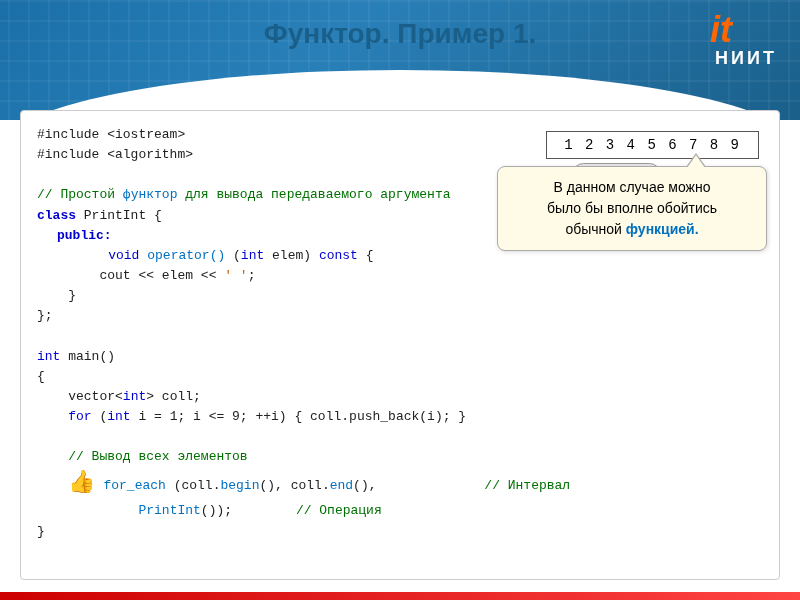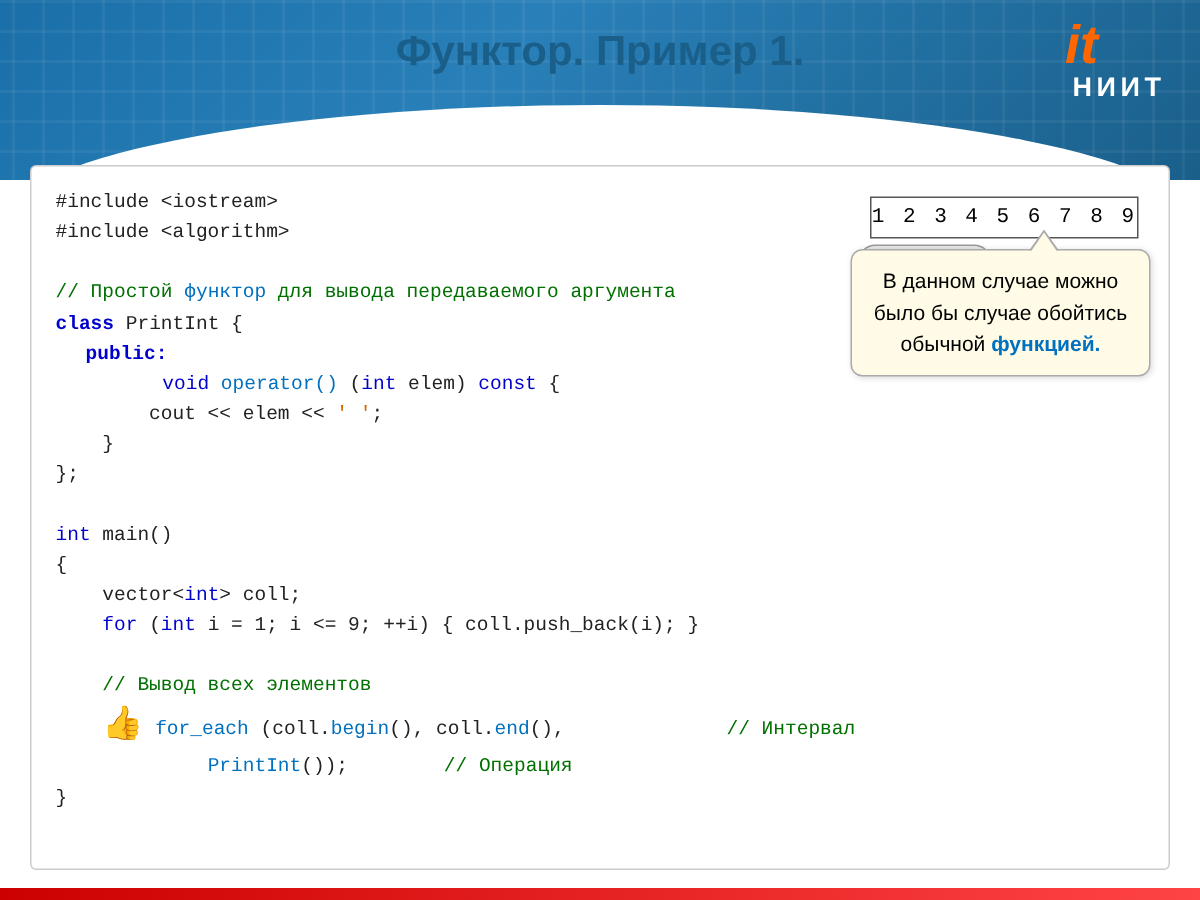--- a/index.html
+++ b/index.html
@@ -121,33 +121,33 @@
     .fn { color: #0070c0; }
     .comment { color: #007000; }
     .orange { color: #cc6600; }
 
     
     .result-box {
       position: absolute;
       top: 20px;
       right: 20px;
       border: 1px solid #555;
-      padding: 5px 0;
+      padding: 5px 17px;
       font-family: 'Courier New', monospace;
       font-size: 14px;
       background: white;
       letter-spacing: 2px;
     }
 
     
     .callout {
       position: absolute;
       top: 55px;
       right: 12px;
-      width: 200px;
+      width: 270px;
       background: #fffbe6;
       border: 1px solid #aaa;
       border-radius: 8px;
       padding: 10px 14px;
       font-size: 14px;
       font-family: Arial, sans-serif;
       line-height: 1.5;
       text-align: center;
       box-shadow: 1px 1px 4px rgba(0,0,0,0.15);
     }
@@ -227,21 +227,21 @@
   <div class="bottom-line"></div>
 
   <div class="content-area">
 
     <div class="result-box">1  2  3  4  5  6  7  8  9</div>
 
     <div class="result-label">Результат</div>
 
     <div class="callout">
       <span>В данном случае можно</span><br>
-      <span>было бы случае обойтись</span><br>
+      <span>было бы вполне обойтись</span><br>
       <span>обычной </span><span class="fn2">функцией.</span>
     </div>
 
     <div class="code-block">
       <div>#include &lt;iostream&gt;</div>
       <div>#include &lt;algorithm&gt;</div>
       <div>&nbsp;</div>
 
       <div>
         <span class="comment">// Простой </span><span class="fn">функтор</span><span class="comment"> для вывода передаваемого аргумента</span>

